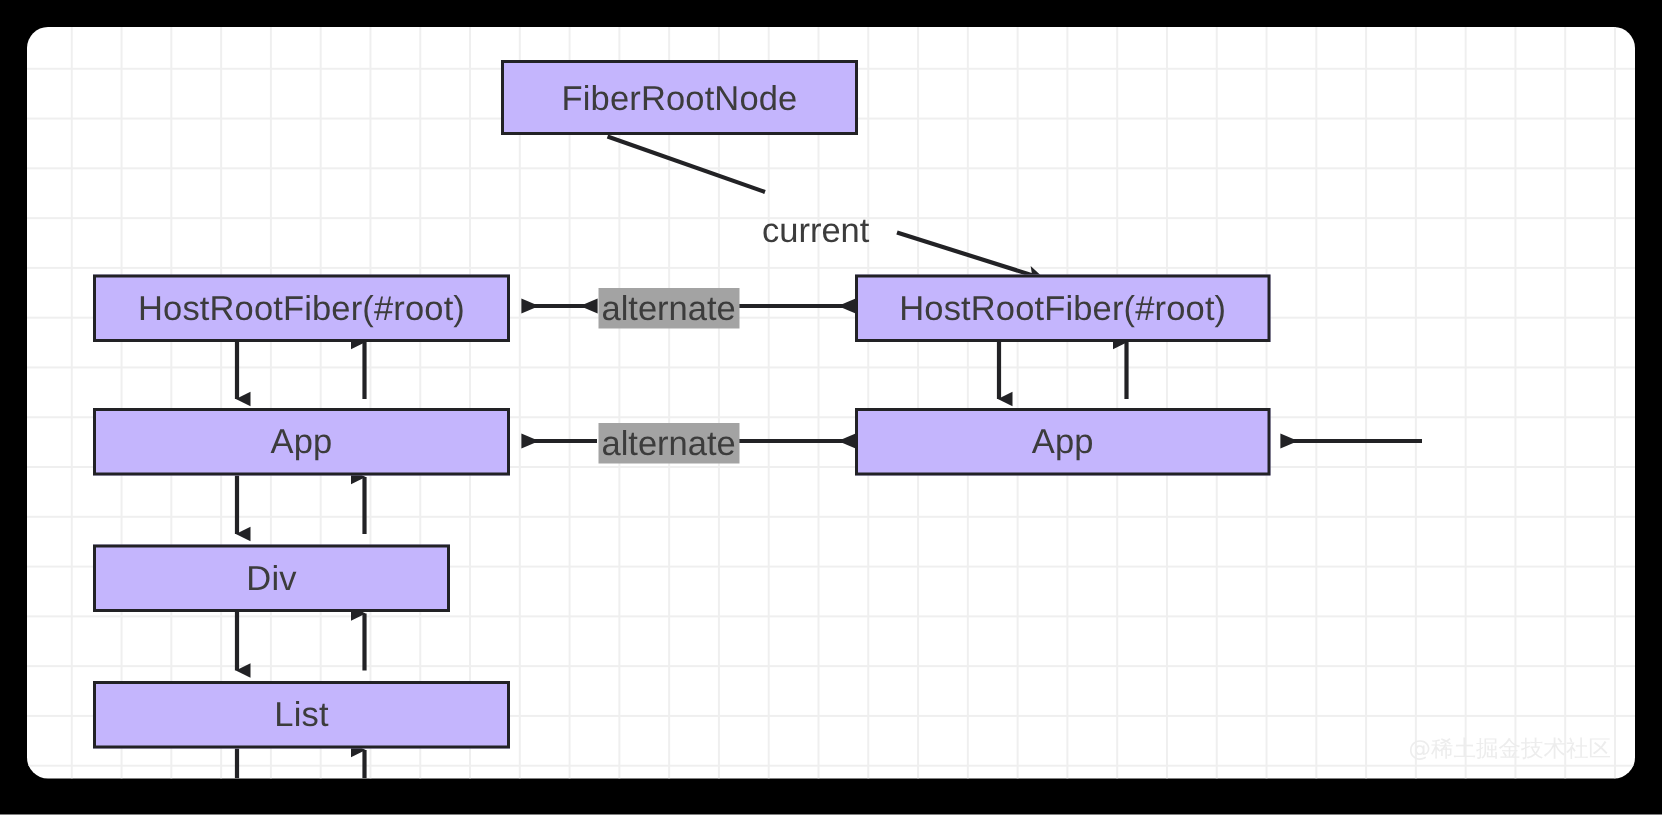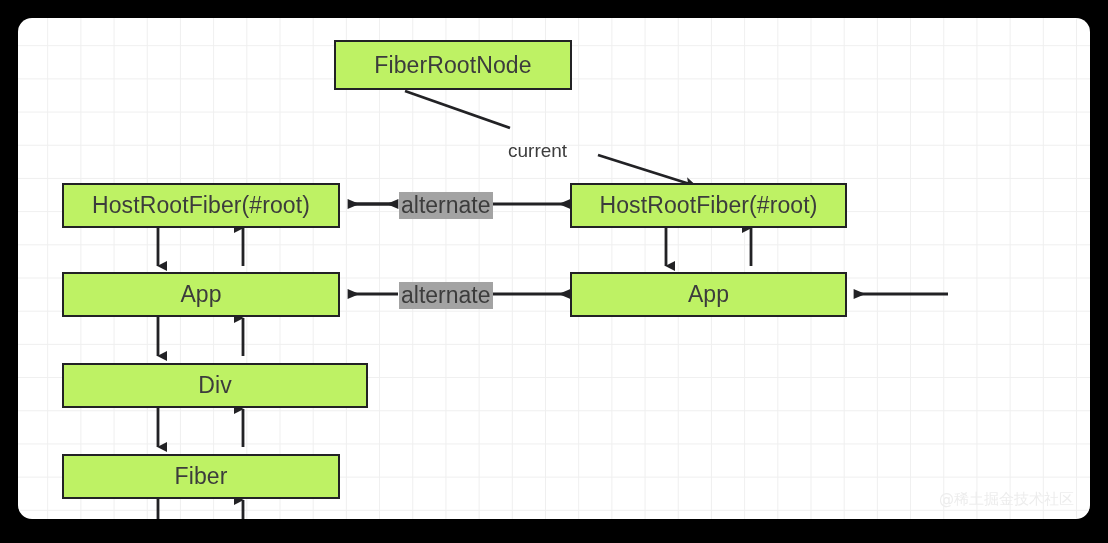--- a/index.html
+++ b/index.html
@@ -18,30 +18,30 @@
     background-image:
       linear-gradient(to right, #efefef 1.4px, transparent 1.4px),
       linear-gradient(to bottom, #efefef 1.4px, transparent 1.4px);
     background-size:33.2px 33.2px;
     background-position:-4px -6px;
   }
   #svg{position:absolute;left:0;top:0;width:1072px;height:501px;}
 
   .node{
     position:absolute;box-sizing:border-box;
-    background:#bef264;border:2.6px solid #222225;
+    background:#c4b5fd;border:2.6px solid #222225;
     display:flex;align-items:center;justify-content:center;
     color:#3c3c3c;font-size:23px;letter-spacing:.1px;white-space:nowrap;
   }
   .edge-label{
     position:absolute;color:#3c3c3c;font-size:23px;white-space:nowrap;
     background:#a3a3a3;padding:0 2px;
   }
   .plain-label{
-    position:absolute;color:#3c3c3c;font-size:19px;white-space:nowrap;
+    position:absolute;color:#3c3c3c;font-size:23px;white-space:nowrap;
   }
   #watermark{
     position:absolute;right:16px;bottom:10px;
     color:#ededed;font-size:15px;white-space:nowrap;
     font-family:"DejaVu Sans",sans-serif;
   }
 </style>
 </head>
 <body>
 
@@ -106,23 +106,23 @@
         <line x1="733" y1="248" x2="733" y2="210" stroke="#222225" stroke-width="2.8" marker-end="url(#arrowUp)"></line>
       </g>
     </svg>
 
     <div class="node" style="left:316px;top:22px;width:238px;height:50px;">FiberRootNode</div>
 
     <div class="node" style="left:44px;top:165px;width:278px;height:45px;">HostRootFiber(#root)</div>
 
     <div class="node" style="left:44px;top:254px;width:278px;height:45px;">App</div>
 
-    <div class="node" style="left:44px;top:345px;width:306px;height:45px;">Div</div>
+    <div class="node" style="left:44px;top:345px;width:238px;height:45px;">Div</div>
 
-    <div class="node" style="left:44px;top:436px;width:278px;height:45px;">Fiber</div>
+    <div class="node" style="left:44px;top:436px;width:278px;height:45px;">List</div>
 
     <div class="node" style="left:552px;top:165px;width:277px;height:45px;">HostRootFiber(#root)</div>
 
     <div class="node" style="left:552px;top:254px;width:277px;height:45px;">App</div>
 
     <div class="plain-label" style="left:490px;top:122px;">current</div>
 
     <div class="edge-label" style="left:381px;top:174px;">alternate</div>
 
     <div class="edge-label" style="left:381px;top:264px;">alternate</div>

